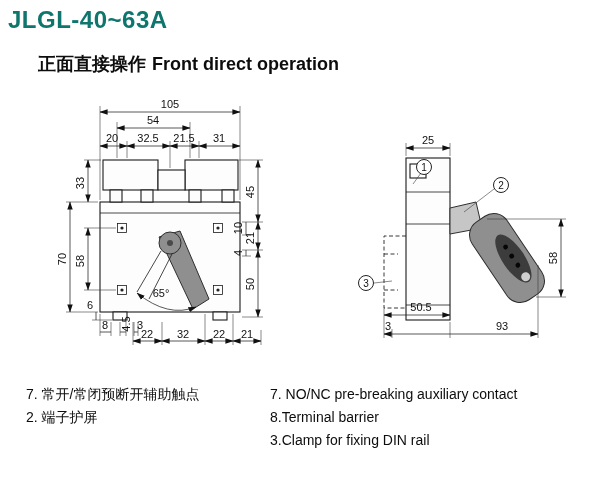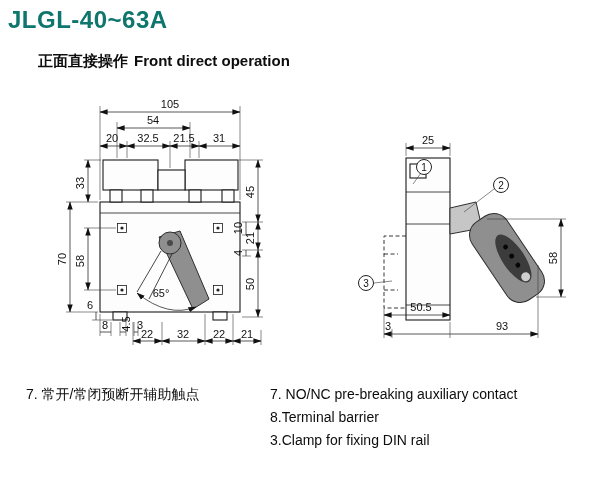--- a/index.html
+++ b/index.html
@@ -1,20 +1,20 @@
 <!DOCTYPE html>
 <html><head>
 <meta charset="utf-8">
 <style>
   html,body { margin:0; padding:0; background:#ffffff; }
   body { font-family:"Liberation Sans", sans-serif; color:#111; }
   .page { position:relative; width:616px; height:479px; background:#fff; overflow:hidden; }
   .drawing { position:absolute; left:0; top:0; }
   .title { position:absolute; left:8px; top:6px; font-size:24px; font-weight:bold; letter-spacing:0.5px; color:#0f766e; }
-  .subtitle { position:absolute; left:38px; top:52px; font-size:15px; font-weight:bold; color:#0d0d0d; }
+  .subtitle { position:absolute; left:38px; top:52px; font-size:18px; font-weight:bold; color:#0d0d0d; }
   .subtitle .en { margin-left:6px; }
   .legend { position:absolute; left:0; top:383px; width:616px; font-size:14px; color:#0d0d0d; }
   .legend-col { position:absolute; top:0; line-height:23px; white-space:nowrap; }
   .legend-zh { left:26px; }
   .legend-en { left:270px; }
   .fillw{ fill:#fdfdfd; stroke:#1b1b1b; stroke-width:1.1; }
   .thin { fill:none; stroke:#1b1b1b; stroke-width:0.8; }
   .dim  { stroke:#222; stroke-width:0.75; fill:none; }
   .ar   { marker-start:url(#ar); marker-end:url(#ar); }
   .ext  { stroke:#3a3a3a; stroke-width:0.6; }
@@ -246,20 +246,21 @@
 
   <div class="title">JLGL-40~63A</div>
 
   <div class="subtitle">
     <span>正面直接操作</span><span class="en">Front direct operation</span>
   </div>
 
   <div class="legend">
     <div class="legend-col legend-zh">
       <div>7. 常开/常闭预断开辅助触点</div>
+      <div>2. 端子护屏</div>
     </div>
     <div class="legend-col legend-en">
       <div>7. NO/NC pre-breaking auxiliary contact</div>
       <div>8.Terminal barrier</div>
       <div>3.Clamp for fixing DIN rail</div>
     </div>
   </div>
 
 </div>
 

